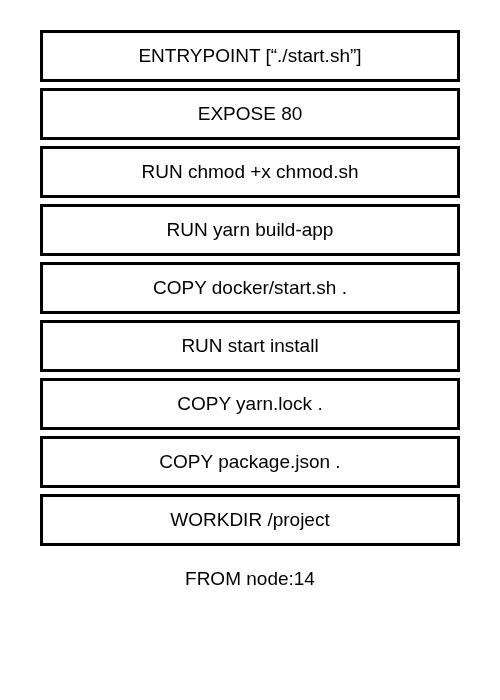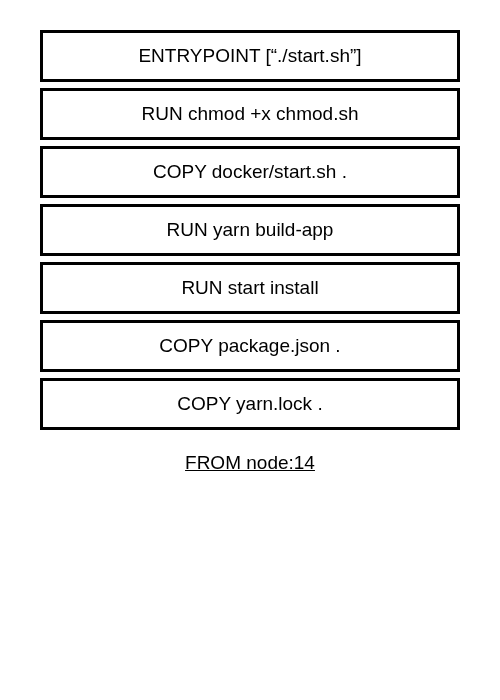--- a/index.html
+++ b/index.html
@@ -23,29 +23,30 @@
       border: 3px solid #000;
       padding: 12px 10px;
       text-align: center;
       font-size: 19px;
       background: #fff;
     }
     .base-label {
       text-align: center;
       font-size: 19px;
       margin-top: 22px;
-      text-decoration: underline;
     }
   </style>
 </head>
 <body>
 
 <div class="stack">
   <div class="layer">ENTRYPOINT [“./start.sh”]</div>
+  <div class="layer">EXPOSE 80</div>
   <div class="layer">RUN chmod +x chmod.sh</div>
+  <div class="layer">RUN yarn build-app</div>
   <div class="layer">COPY docker/start.sh .</div>
-  <div class="layer">RUN yarn build-app</div>
   <div class="layer">RUN start install</div>
+  <div class="layer">COPY yarn.lock .</div>
   <div class="layer">COPY package.json .</div>
-  <div class="layer">COPY yarn.lock .</div>
+  <div class="layer">WORKDIR /project</div>
 </div>
 
 <div class="base-label">FROM node:14</div>
 
 </body></html>

